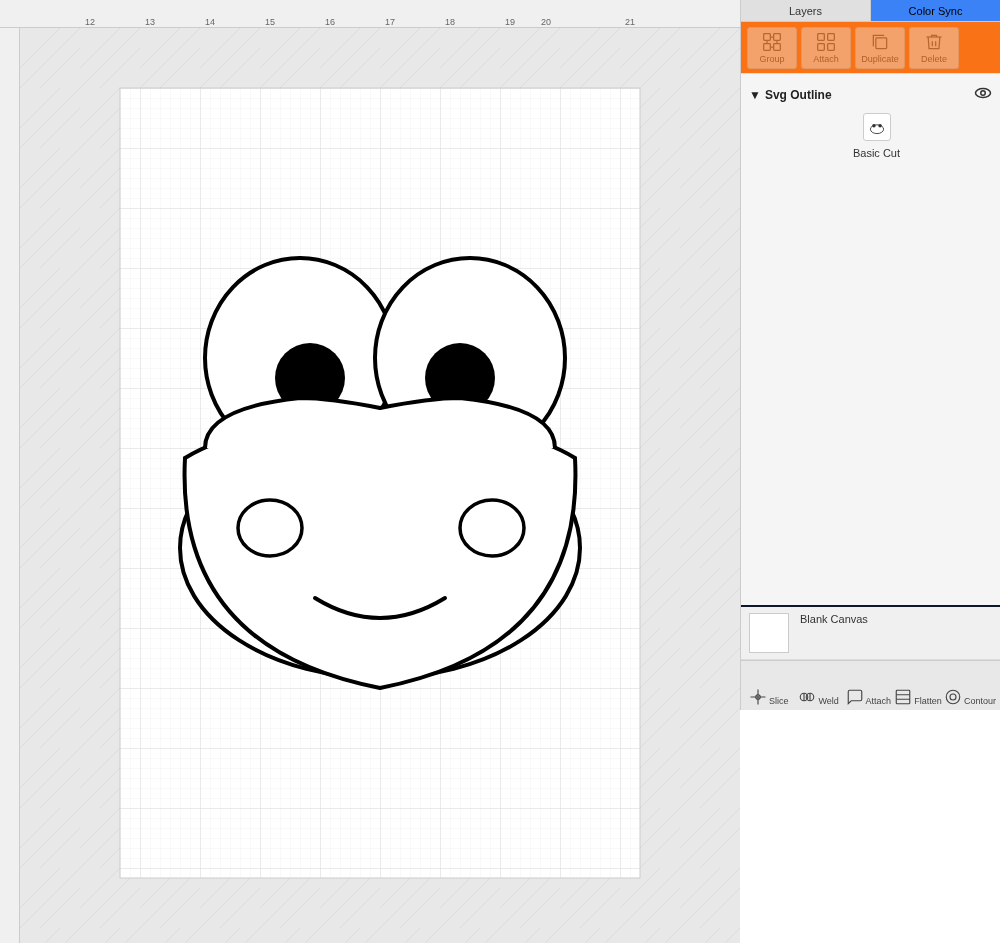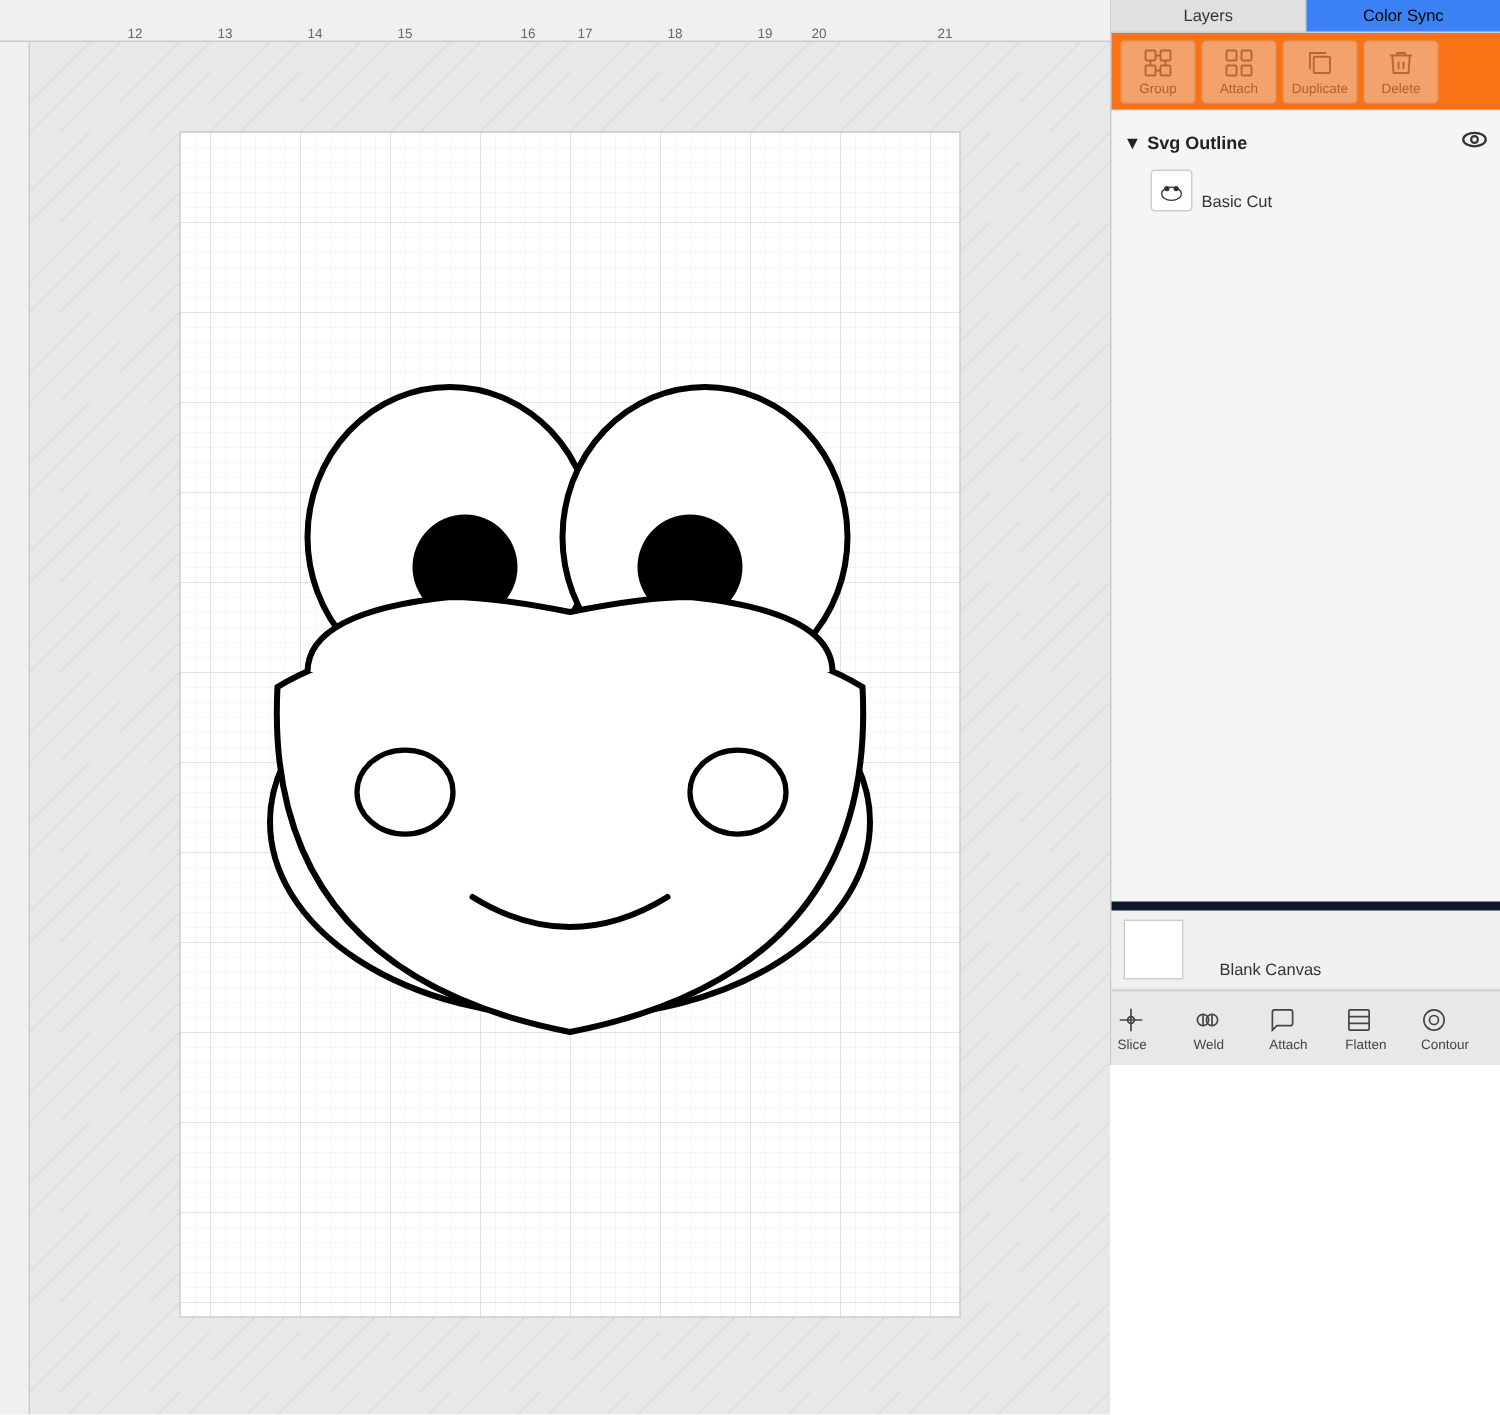--- a/index.html
+++ b/index.html
@@ -145,26 +145,27 @@
       gap: 4px;
       padding: 4px 2px;
       font-size: 12px;
       font-weight: 600;
       color: #222;
       cursor: pointer;
     }
 
     .layer-item {
       display: flex;
-      align-items: flex-end;
+      align-items: center;
       gap: 6px;
       padding: 4px 8px 4px 20px;
       font-size: 11px;
       color: #333;
       cursor: pointer;
+      flex-direction: column;
     }
 
     .layer-icon {
       width: 28px;
       height: 28px;
       border: 1px solid #ccc;
       border-radius: 3px;
       background: #fff;
       display: flex;
       align-items: center;
@@ -173,25 +174,25 @@
     }
 
     .eye-icon {
       margin-left: auto;
       cursor: pointer;
     }
 
     
     #canvas-info {
       display: flex;
-      align-items: flex-end;
-      gap: 24px;
+      align-items: flex-start;
+      gap: 11px;
       padding: 6px 8px;
       background: #f0f0f0;
-      border-top: 6px solid #0f172a;
+      border-top: 2px solid #0f172a;
       border-bottom: 1px solid #ddd;
     }
 
     .canvas-thumb {
       width: 40px;
       height: 40px;
       border: 1px solid #ccc;
       background: #fff;
       flex-shrink: 0;
     }
@@ -207,22 +208,22 @@
       background: #e8e8e8;
       border-top: 1px solid #ccc;
       height: 50px;
       padding: 4px;
       gap: 2px;
     }
 
     .action-btn {
       flex: 1;
       display: flex;
-      flex-direction: column;
-      align-items: flex-start;
+      flex-direction: row;
+      align-items: flex-end;
       justify-content: center;
       font-size: 9px;
       color: #444;
       cursor: pointer;
       gap: 2px;
       border-radius: 3px;
     }
 
     .action-btn svg {
       width: 18px;
@@ -241,21 +242,21 @@
 <body>
 
 <div id="canvas-area">
 
   <div id="ruler-top">
 
   <span class="ruler-mark" style="left: 85px;">12</span>
       <span class="ruler-mark" style="left: 145px;">13</span>
       <span class="ruler-mark" style="left: 205px;">14</span>
       <span class="ruler-mark" style="left: 265px;">15</span>
-      <span class="ruler-mark" style="left: 325px; margin-left: 22px;">16</span>
+      <span class="ruler-mark" style="left: 325px;">16</span>
       <span class="ruler-mark" style="left: 385px;">17</span>
       <span class="ruler-mark" style="left: 445px;">18</span>
       <span class="ruler-mark" style="left: 505px;">19</span>
       <span class="ruler-mark" style="left: 541px;">20</span>
       <span class="ruler-mark" style="left: 625px;">21</span>
     </div>
 
   <div id="ruler-left"></div>
 
   <div id="grid-canvas">

